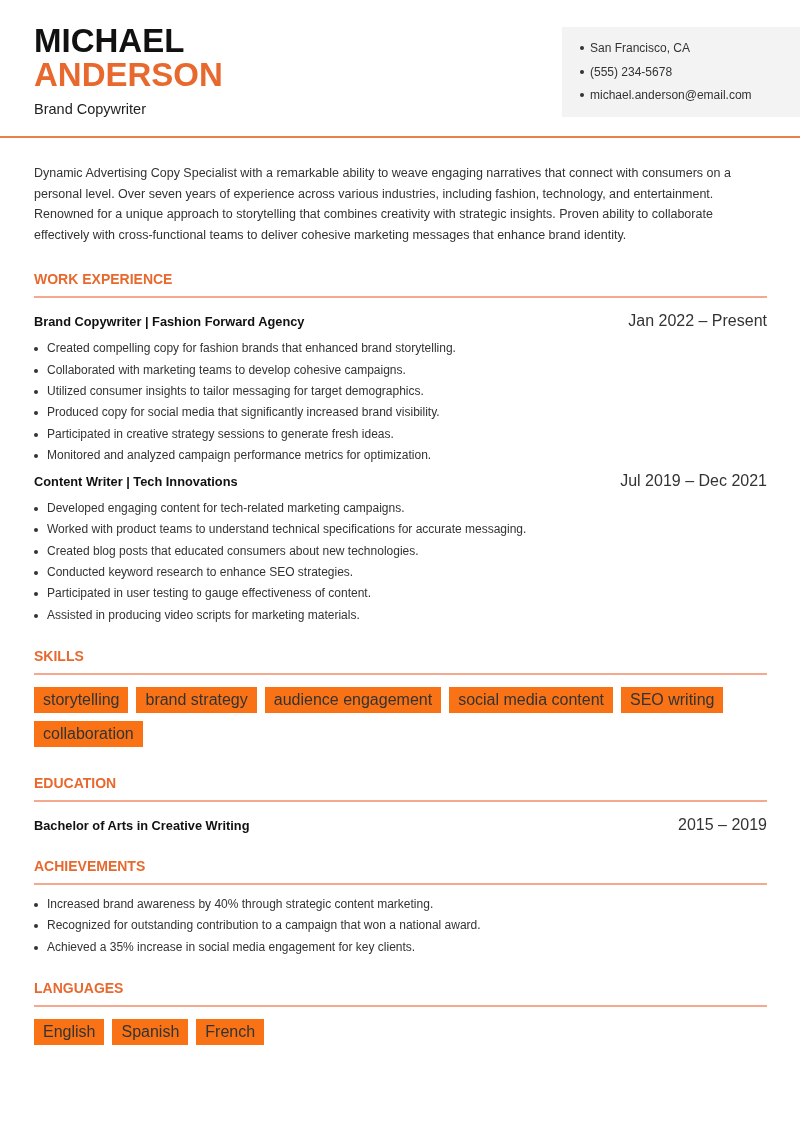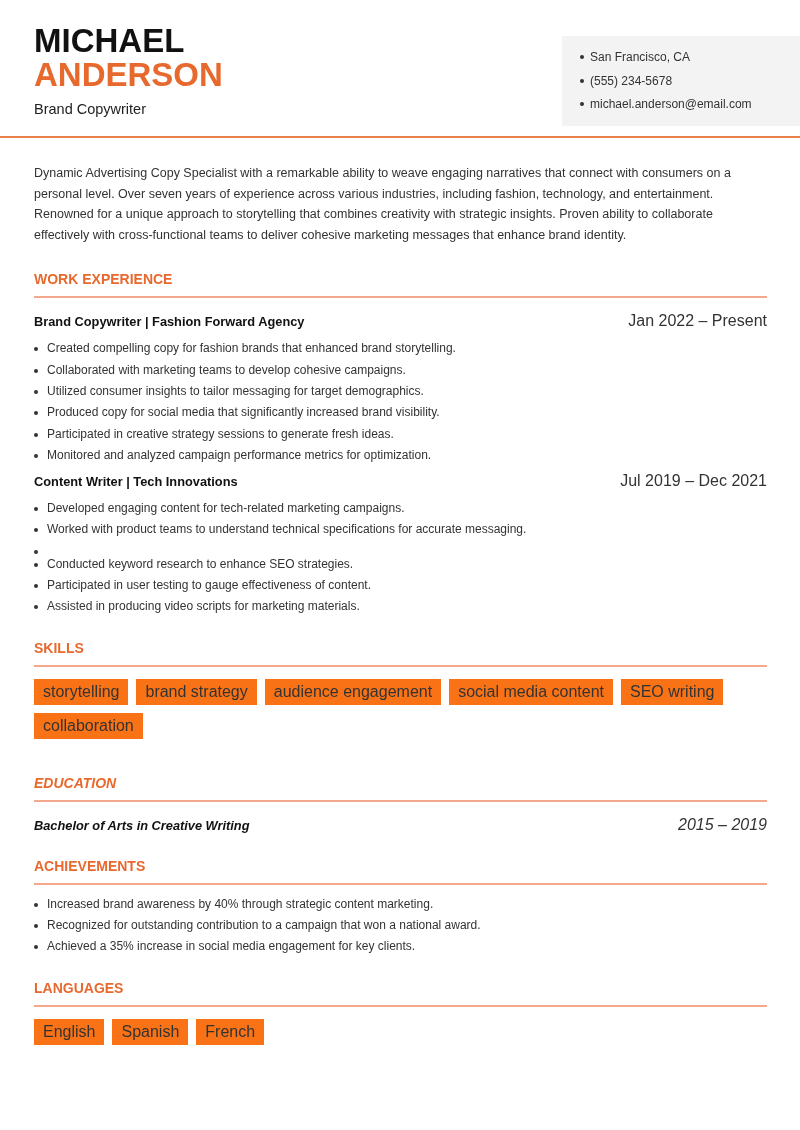--- a/index.html
+++ b/index.html
@@ -34,21 +34,21 @@
       line-height: 34px;
     }
     .job-title {
       margin-top: 9px;
       font-size: 14.5px;
       color: #222222;
     }
     .contact-box {
       position: absolute;
       left: 562px;
-      top: 36px;
+      top: 27px;
       width: 238px;
       height: 90px;
       background: #f3f3f3;
       padding: 12px 0 0 18px;
     }
     .contact-item {
       font-size: 12px;
       color: #333333;
       height: 23.5px;
       line-height: 18px;
@@ -122,21 +122,21 @@
       margin-top: 12px;
     }
     .tag {
       background: #f97316;
       font-size: 16px;
       color: #333333;
       padding: 0 9px;
       height: 26px;
       line-height: 26px;
     }
-    .sec-edu { margin-top: 36px; font-style: italic; }
+    .sec-edu { margin-top: 28px; }
     .edu-head {
       display: flex;
       justify-content: space-between;
       align-items: baseline;
       margin-top: 14px;
     }
     .edu-school {
       font-size: 12px;
       color: #333333;
       margin-top: 6px;
@@ -218,20 +218,21 @@
         <li>
             <span class="bullet-dot"></span>
             <span>Developed engaging content for tech-related marketing campaigns.</span>
           </li>
         <li>
             <span class="bullet-dot"></span>
             <span>Worked with product teams to understand technical specifications for accurate messaging.</span>
           </li>
         <li>
             <span class="bullet-dot"></span>
+            <span>Created blog posts that educated consumers about new technologies.</span>
           </li>
         <li>
             <span class="bullet-dot"></span>
             <span>Conducted keyword research to enhance SEO strategies.</span>
           </li>
         <li>
             <span class="bullet-dot"></span>
             <span>Participated in user testing to gauge effectiveness of content.</span>
           </li>
         <li>

